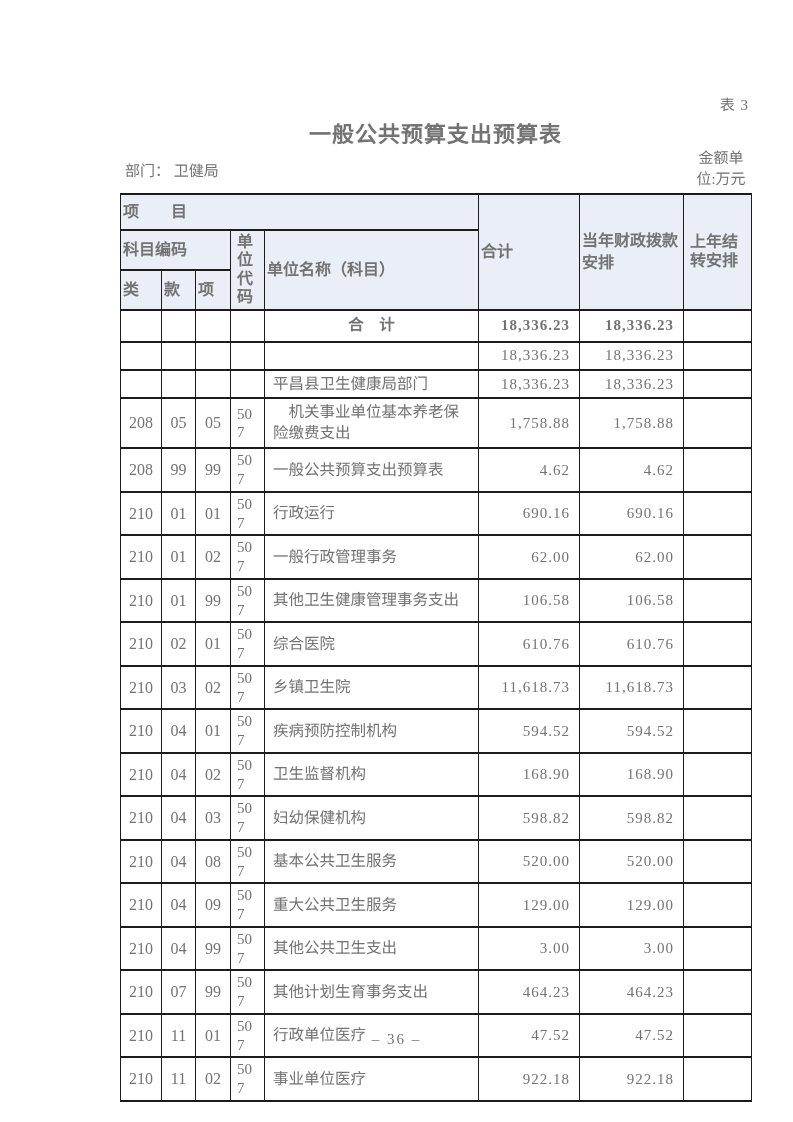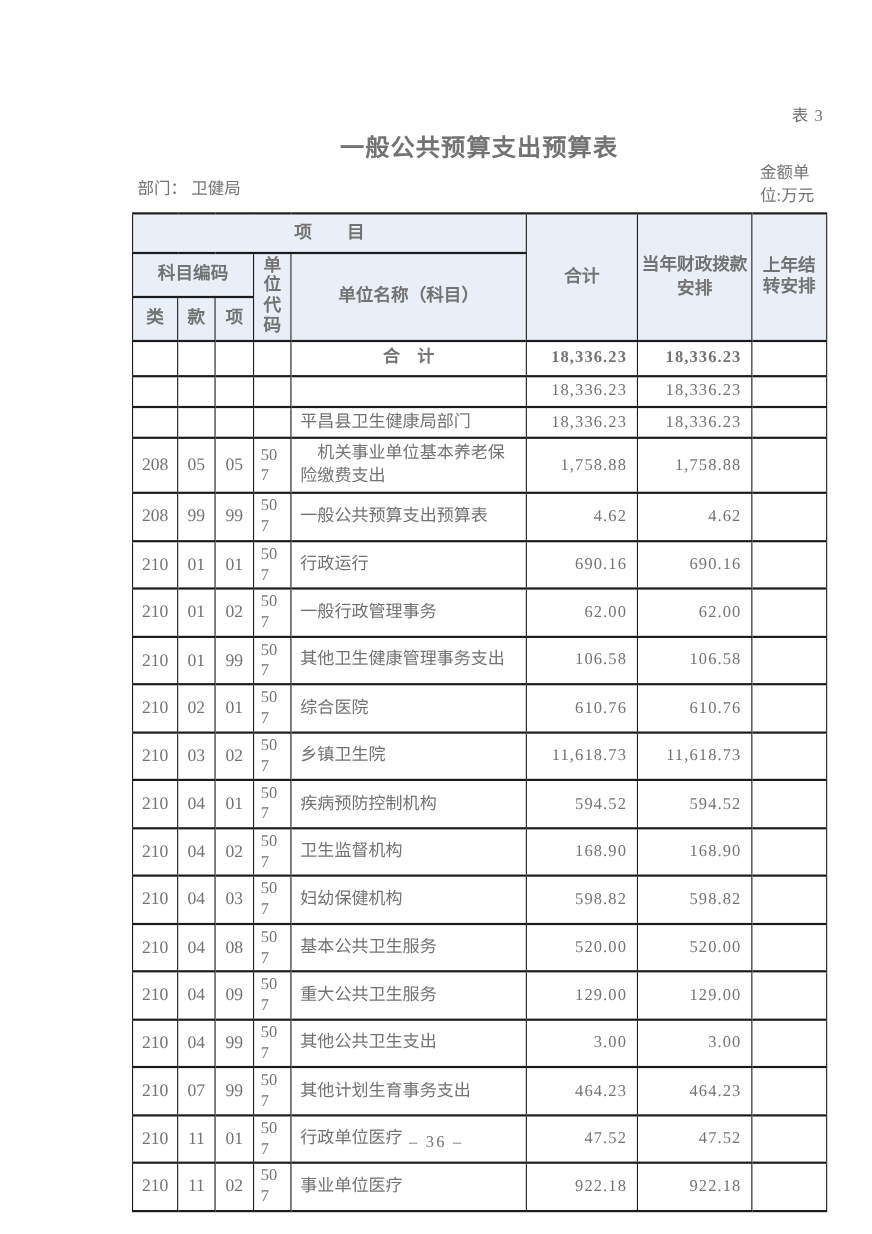--- a/index.html
+++ b/index.html
@@ -37,21 +37,21 @@
     position: absolute;
     top: 159px;
     left: 125px;
     font-size: 15px;
   }
   .unit-note {
     position: absolute;
     top: 148px;
     right: 42px;
     width: 60px;
-    text-align: left;
+    text-align: center;
     font-size: 15px;
     line-height: 1.4;
     word-break: break-all;
   }
   table.budget {
     position: absolute;
     top: 193px;
     left: 120px;
     width: 631px;
     border-collapse: collapse;
@@ -62,21 +62,20 @@
     border-top-width: 2px;
     border-bottom-width: 2px;
     vertical-align: middle;
     overflow: hidden;
   }
   thead td {
     background: var(--header-bg);
     font-family: "Liberation Sans", "DejaVu Sans", sans-serif;
     font-weight: bold;
     font-size: 16px;
-    text-align: center;
     line-height: 1.35;
     padding: 2px;
     margin-left: 48px;
   }
   thead td.narrow-head {
     padding: 2px 6px;
     word-break: break-all;
     line-height: 1.15;
   }
   thead tr.h1 { height: 36px; }

